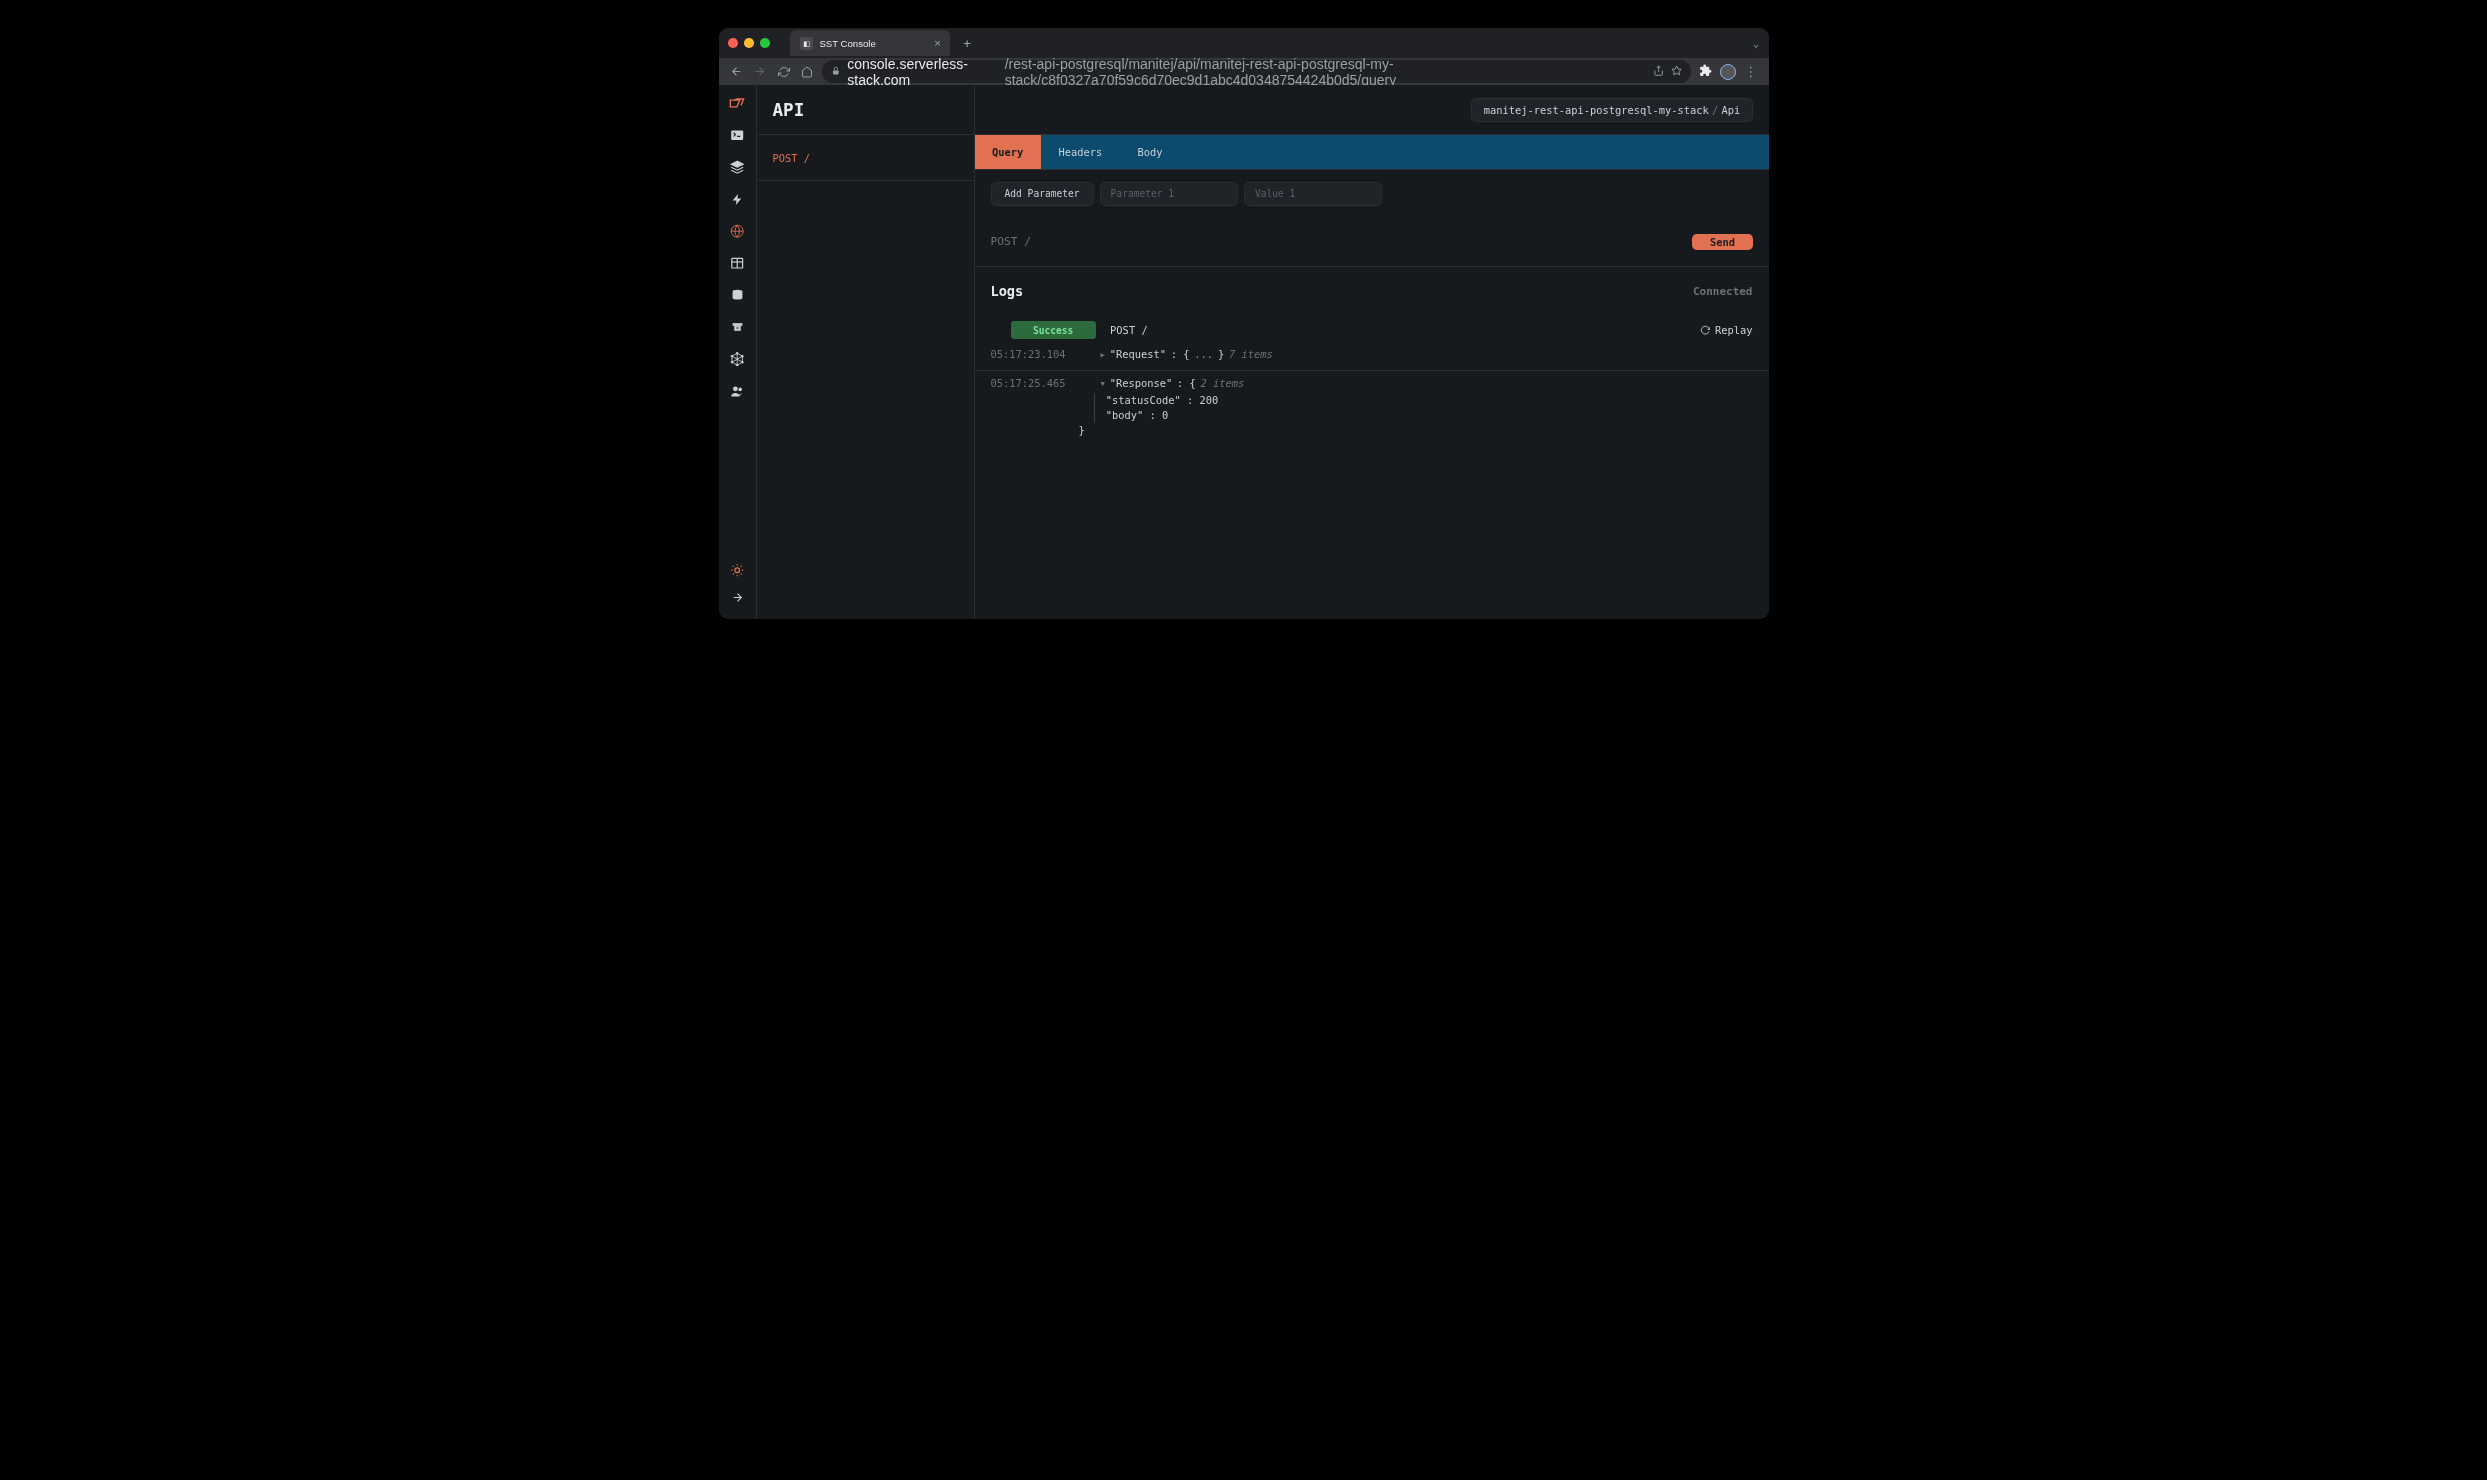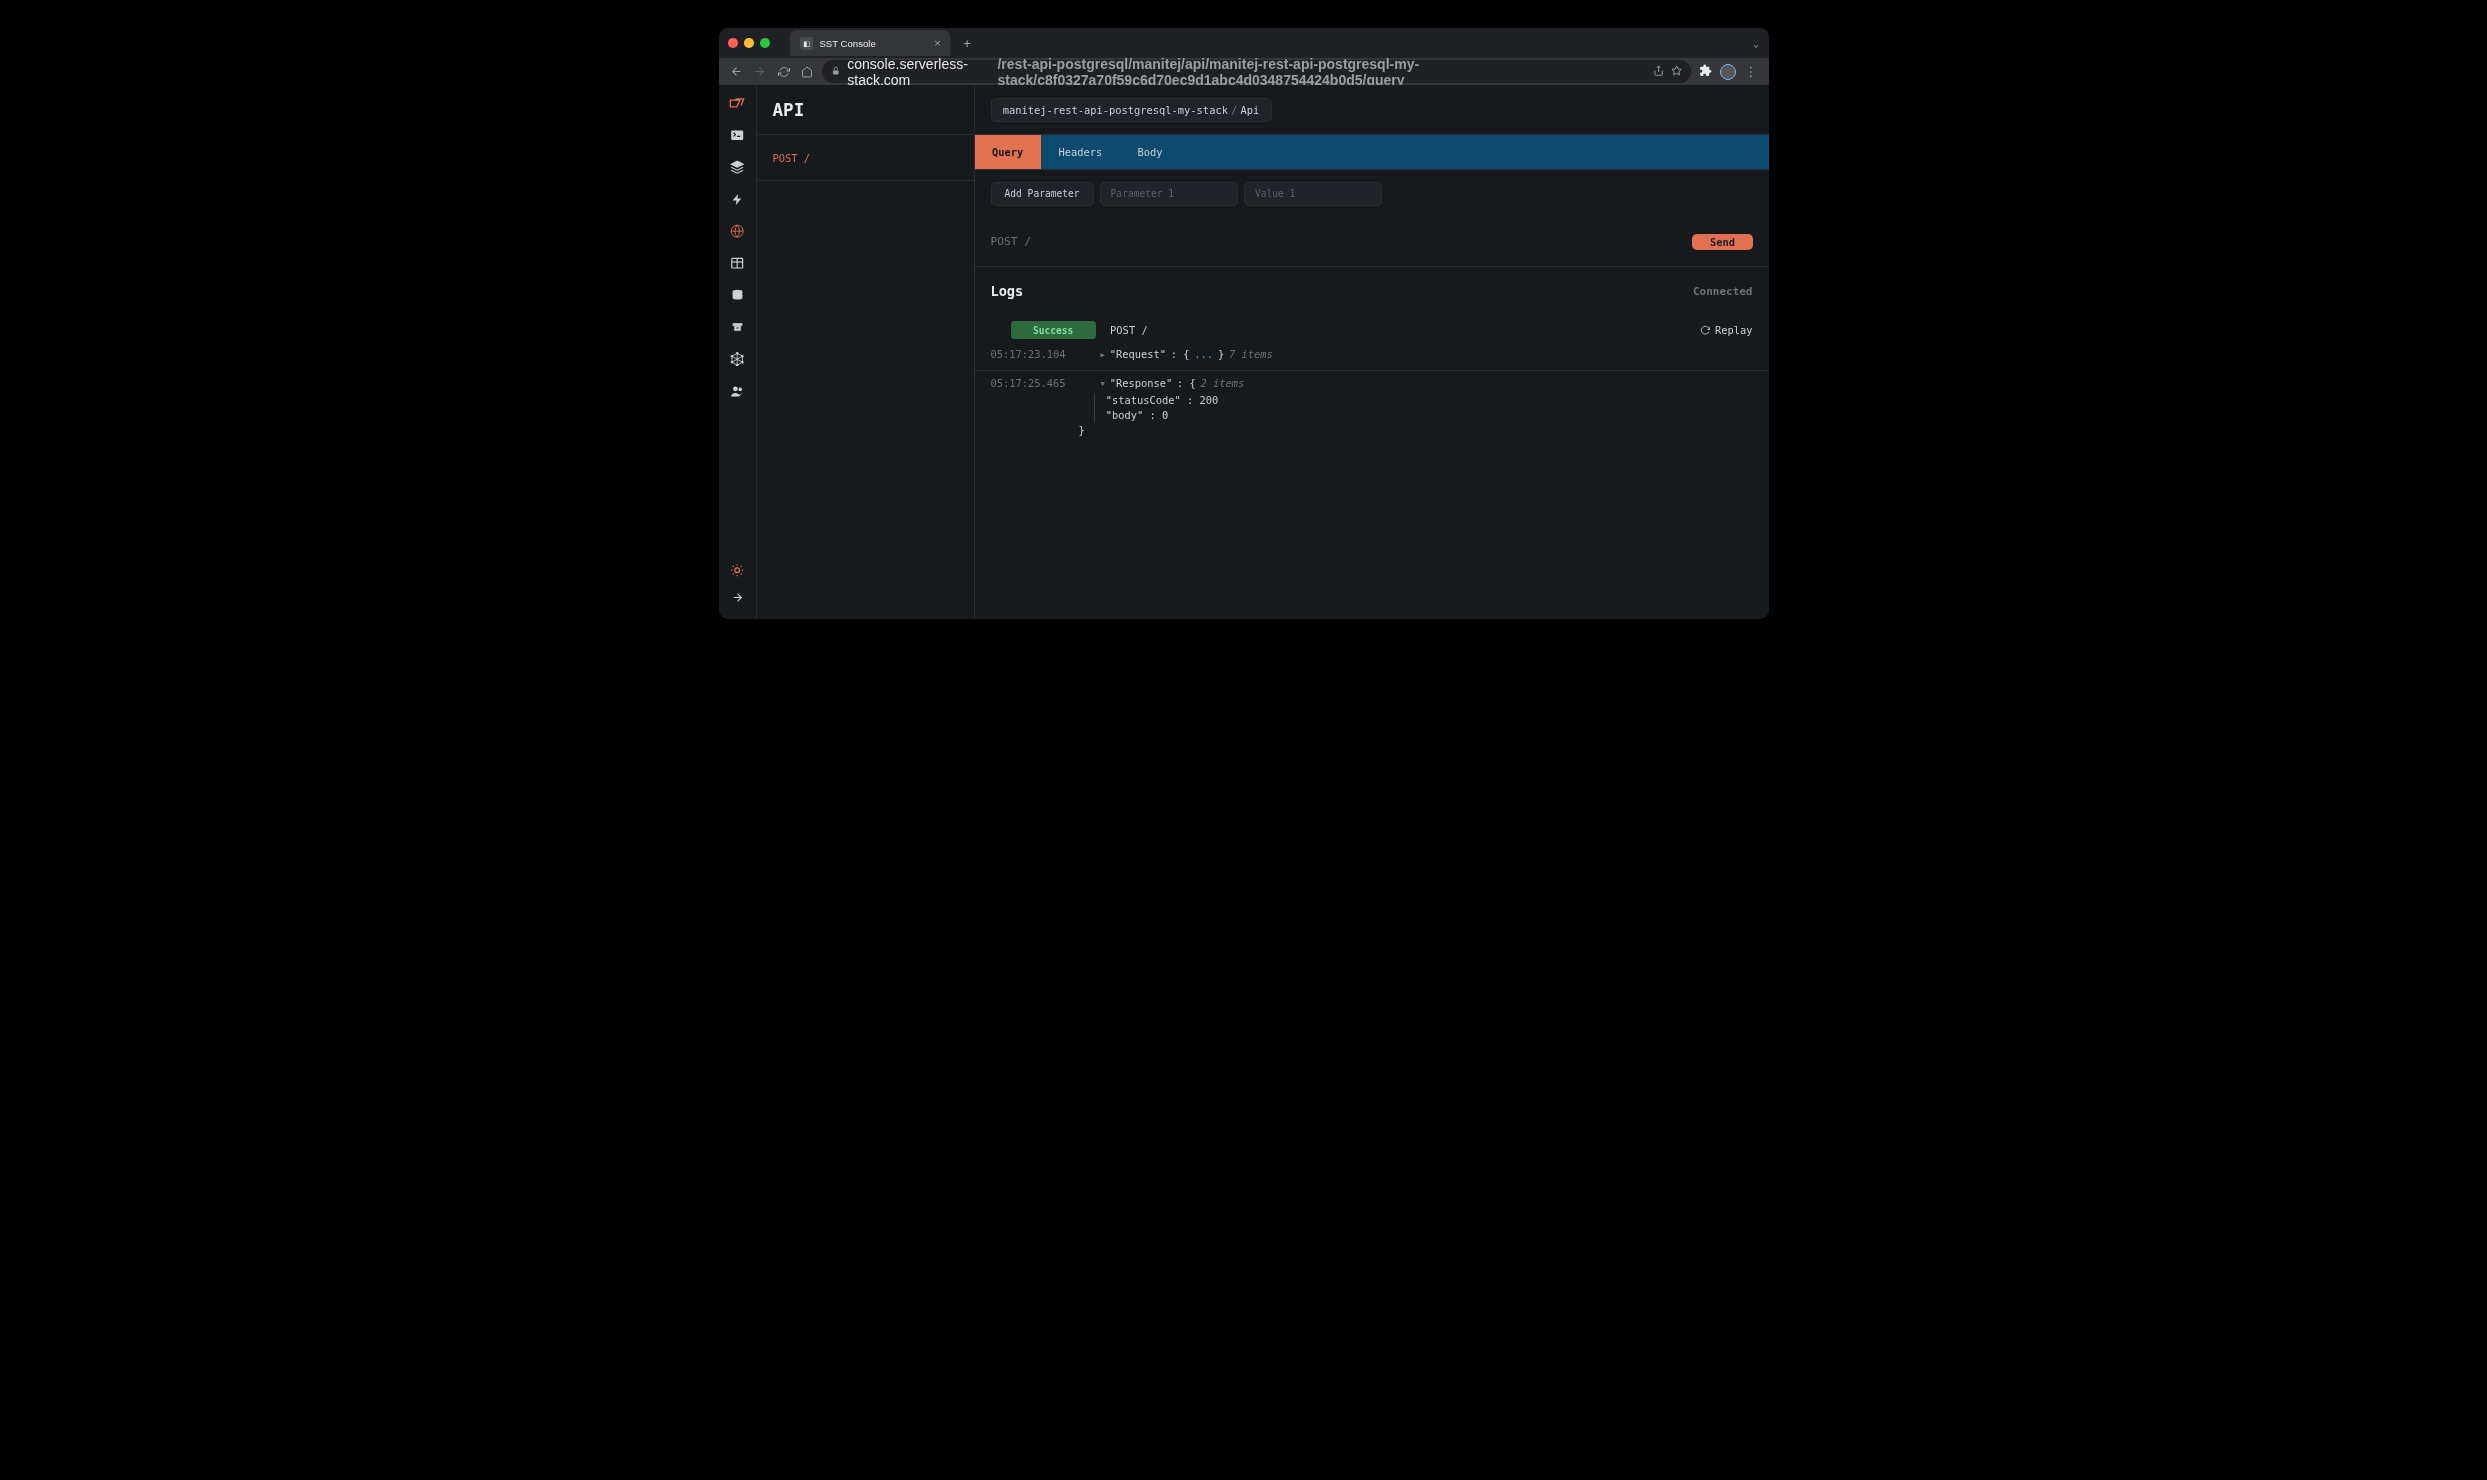--- a/index.html
+++ b/index.html
@@ -14,39 +14,39 @@
 .tab-favicon { width:13px; height:13px; background:#4a4b4f; border-radius:2.4px; display:flex; align-items:center; justify-content:center; font-size:7.2px; }
 .tab-close { margin-left:auto; color:#9aa0a6; font-size:11.2px; cursor:pointer; }
 .newtab { color:#9aa0a6; font-size:13px; padding:3.2px 6.4px; cursor:pointer; }
 .tablist-btn { margin-left:auto; color:#9aa0a6; font-size:9.6px; cursor:pointer; }
 
 .addrbar { height:27px; background:#35363a; display:flex; align-items:center; padding:0 8px; gap:4.8px; font-family:-apple-system,sans-serif; }
 .nav-btn { width:19px; height:19px; display:flex; align-items:center; justify-content:center; color:#9aa0a6; cursor:pointer; border-radius:50%; }
 .addr { flex:1; background:#202124; border-radius:16px; height:22.4px; display:flex; align-items:center; padding:0 9.6px; gap:6.4px; font-size:14px; color:#e8eaed; }
 .lock { color:#9aa0a6; font-size:8.8px; }
 .addr-host { color:#e8eaed; }
-.addr-path { color:#9aa0a6;font-weight:bold; }
+.addr-path { color:#9aa0a6; }
 .addr-icons { display:flex; gap:6.4px; color:#9aa0a6; margin-left:auto; font-size:11.2px; }
 .ext-btn { color:#e8eaed; font-size:11.2px; padding:0 3.2px; cursor:pointer; }
 .avatar { width:16px; height:16px; border-radius:50%; background:#555; border:1.6px solid #8ab4f8; }
 .kebab { color:#9aa0a6; font-size:13px; padding:0 3.2px; cursor:pointer; }
 
 .app { flex:1; display:flex; background:#171a1c; color:#c9d1d9; }
 .sidebar { width:38px; background:#171a1c; border-right:0.8px solid #2a2e32; display:flex; flex-direction:column; align-items:center; padding-top:6.4px; gap:3.2px; }
 .side-ico { width:24px; height:24px; display:flex; align-items:center; justify-content:center; color:#c9d1d9; cursor:pointer; border-radius:4.8px; font-size:13px; }
 .side-ico.accent { color:#e27152; }
 .side-ico.brand svg { stroke:#e27152; }
 .side-bottom { margin-top:auto; padding-bottom:9.6px; display:flex; flex-direction:column; gap:3.2px; }
 
 .routes { width:218px; border-right:0.8px solid #2a2e32; display:flex; flex-direction:column; }
 .routes-head { height:50px; display:flex; align-items:center; padding:0 16px; border-bottom:0.8px solid #2a2e32; font-size:17.6px; font-weight:700; color:#e8eaed; }
 .route-item { height:46px; display:flex; align-items:center; padding:0 16px; color:#e27152; font-size:10.4px; border-bottom:0.8px solid #2a2e32; cursor:pointer; }
 
 .main { flex:1; display:flex; flex-direction:column; }
-.main-head { height:50px; display:flex; align-items:center; justify-content:flex-start; padding:0 16px; border-bottom:0.8px solid #2a2e32; }
+.main-head { height:50px; display:flex; align-items:center; justify-content:flex-end; padding:0 16px; border-bottom:0.8px solid #2a2e32; }
 .breadcrumb { background:#202327; border:0.8px solid #2a2e32; border-radius:4.8px; height:24px; display:flex; align-items:center; padding:0 11.2px; font-size:10.4px; color:#c9d1d9; cursor:pointer; }
 .bc-sep { color:#6b7178; margin:0 3.2px; }
 .tabs { height:34px; display:flex; background:#0c4a6e; }
 .tab-btn { padding:0 17.6px; display:flex; align-items:center; font-size:10.4px; color:#c9d1d9; cursor:pointer; }
 .tab-btn.active { background:#e27152; color:#171a1c; font-weight:600; }
 
 .toolbar { height:48px; display:flex; align-items:center; padding:0 16px; gap:6.4px; border-top:0.8px solid #2a2e32; }
 .btn { height:24px; padding:0 13px; background:#202327; border:0.8px solid #2a2e32; border-radius:4.8px; color:#c9d1d9; font-size:9.6px; cursor:pointer; display:flex; align-items:center; font-family:inherit; }
 .text-in { height:24px; background:#202327; border:0.8px solid #2a2e32; border-radius:4.8px; padding:0 9.6px; font-size:9.6px; color:#c9d1d9; width:138px; font-family:inherit; }
 .text-in::placeholder{color:#5a6068;}

